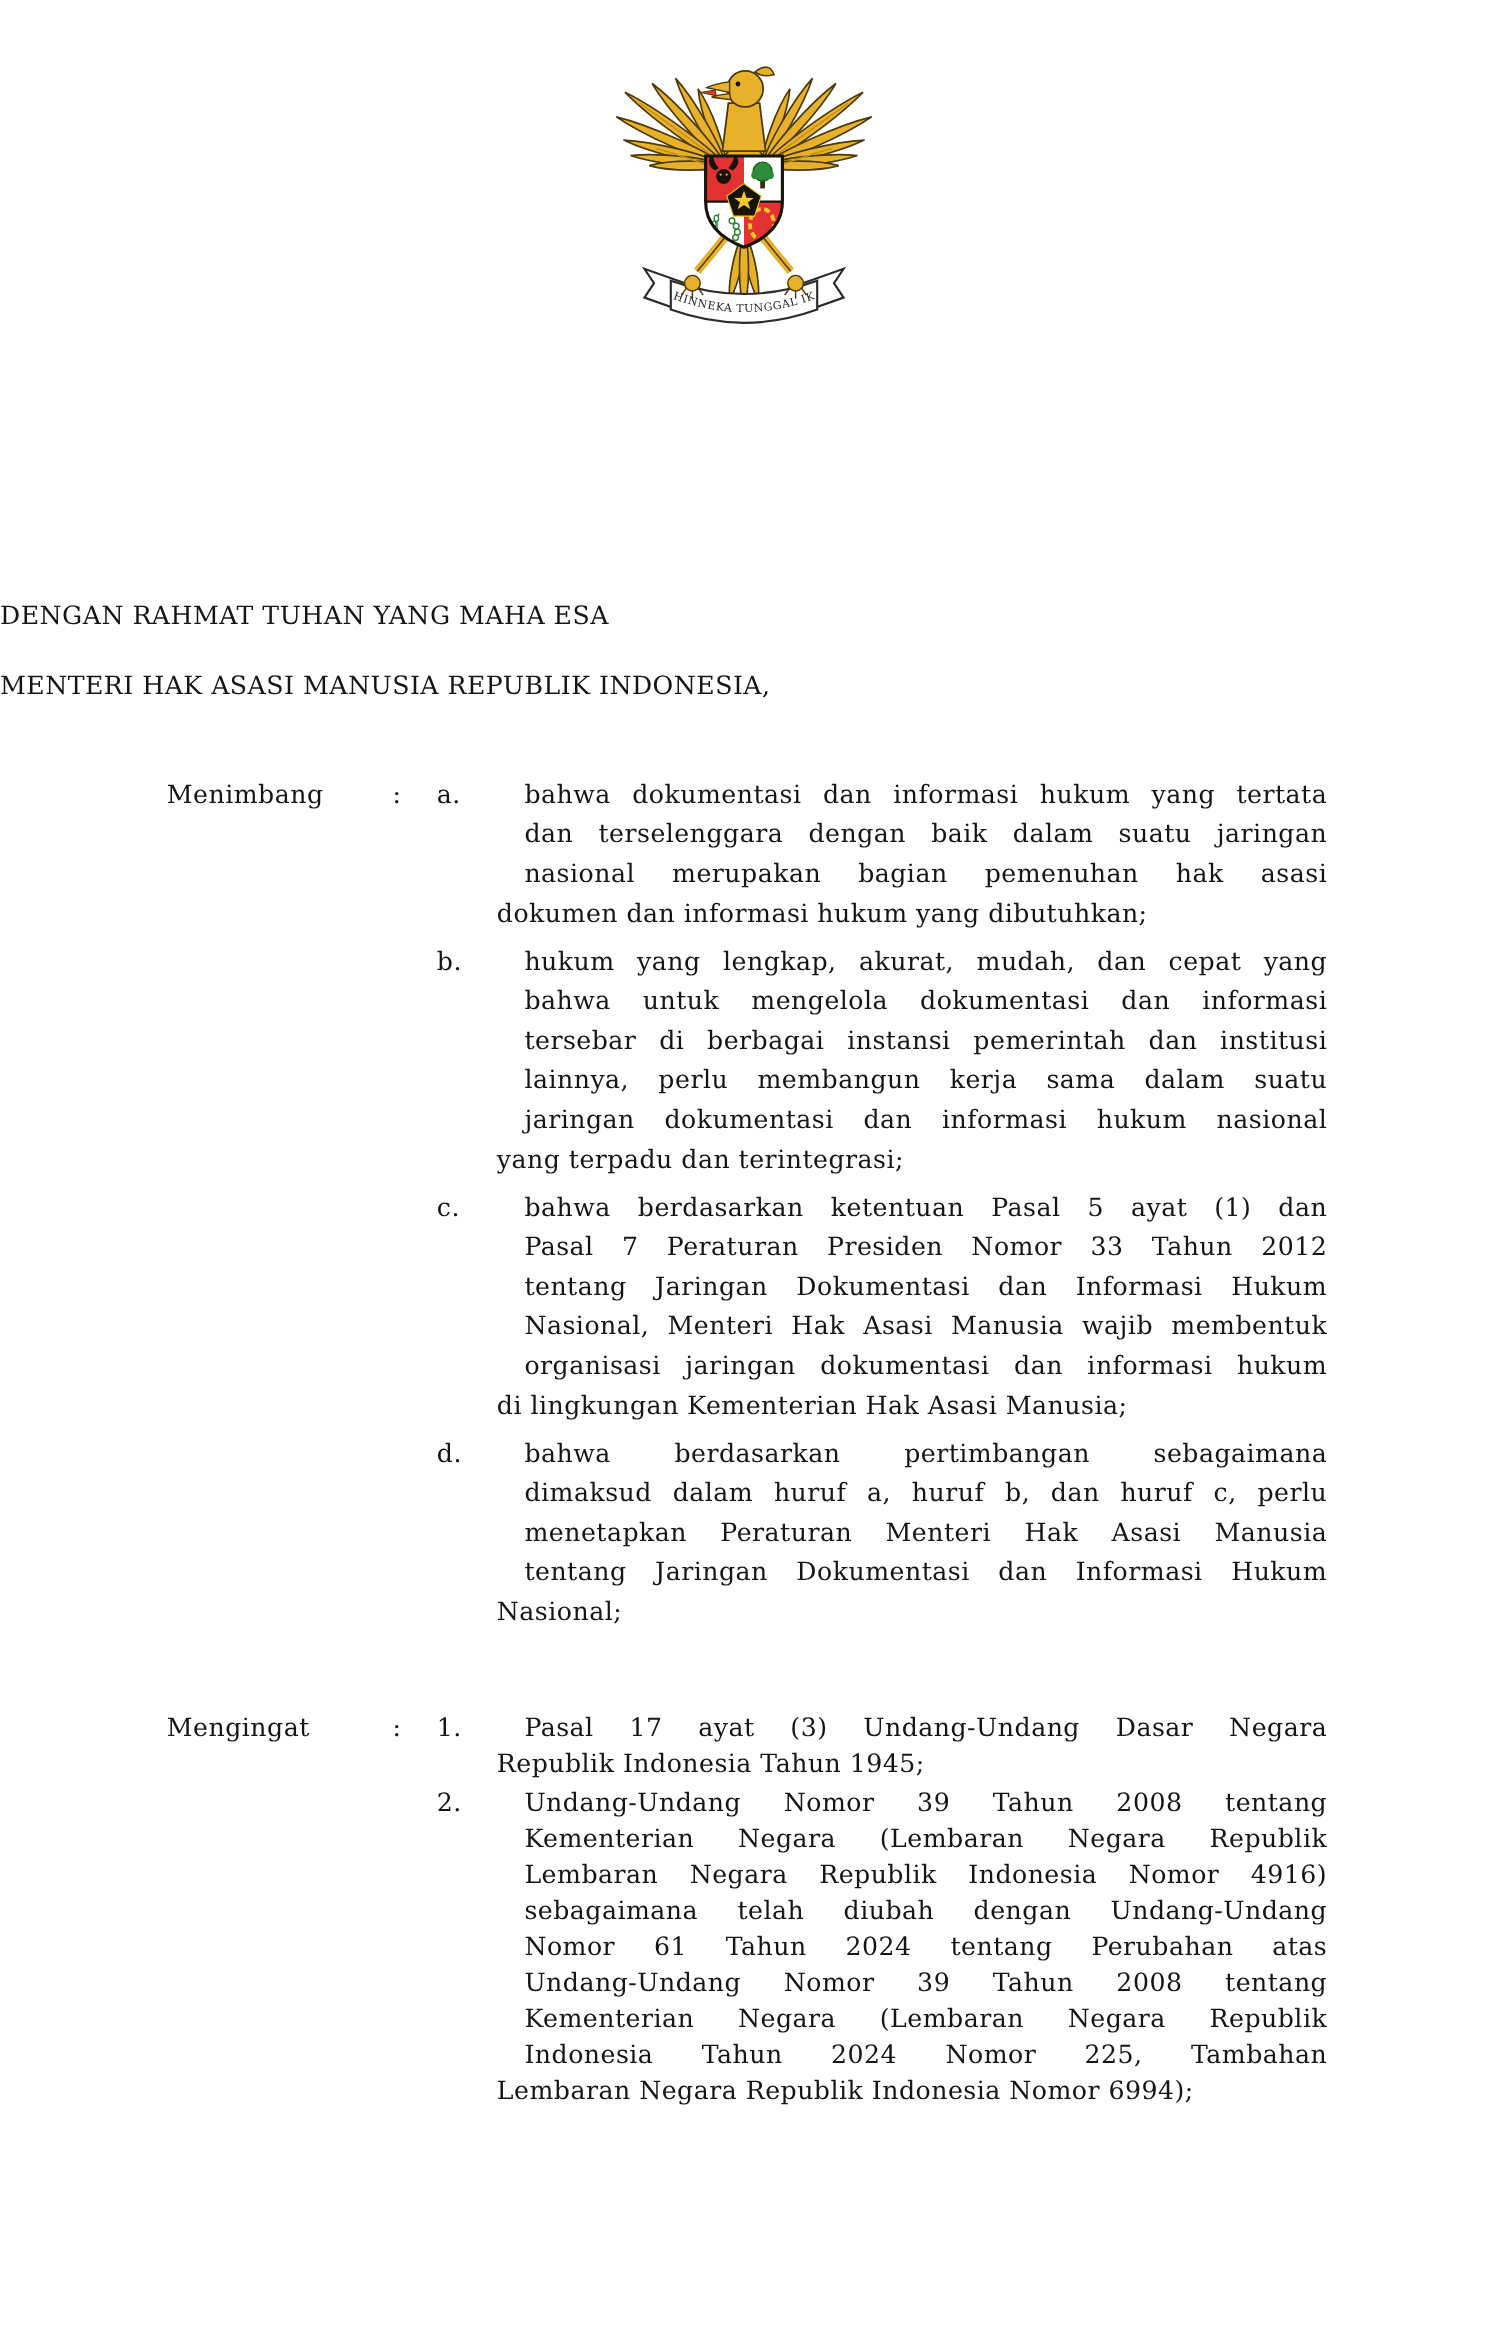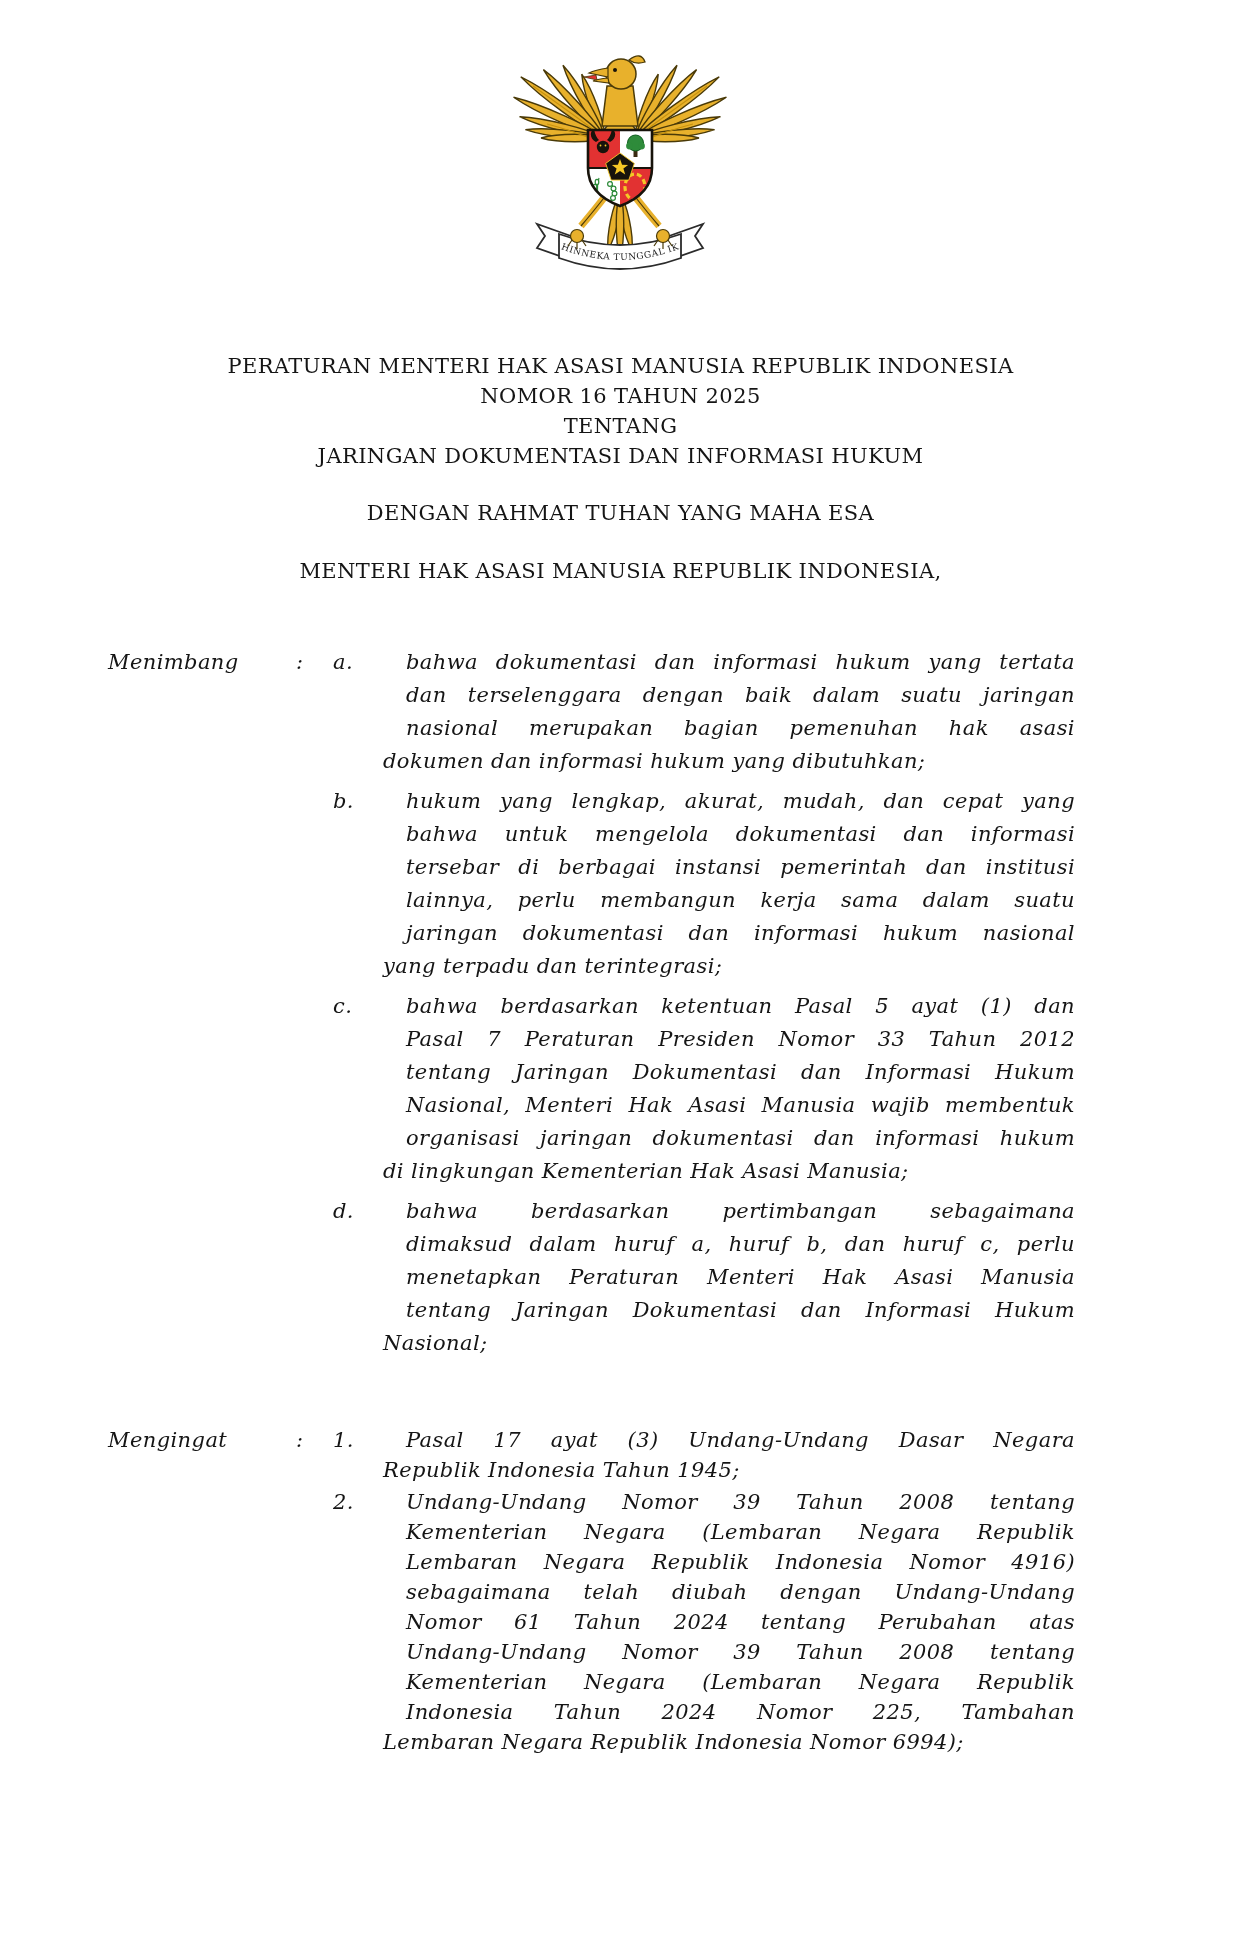--- a/index.html
+++ b/index.html
@@ -13,32 +13,31 @@
     font-size:21px;
     letter-spacing:0.4px;
   }
   .emblem{
     position:absolute;
     left:511px;top:44px;
     width:218px;height:238px;
   }
   .center-line{
     position:absolute;left:0;width:1241px;
-    text-align:center;
     line-height:30px;
     white-space:nowrap;
   }
   .title-block{
     position:absolute;left:0;width:1241px;
     text-align:center;
     line-height:30px;
     top:351px;
   }
   .title-block div{white-space:nowrap;}
-  .kv-row{position:absolute;left:108px;width:967px;font-style:italic;}
+  .kv-row{position:absolute;left:139px;width:967px;}
   .section-label{position:absolute;left:0;top:0;white-space:nowrap;}
   .section-colon{position:absolute;left:188px;top:0;}
   .items{margin-left:225px;width:742px;}
   .item{display:flex;}
   .marker{width:50px;flex:0 0 50px;}
   .lines{width:692px;flex:0 0 692px;}
   .jline{text-align:justify;text-align-last:justify;margin-left:23px;}
   .lline{text-align:right;text-align-last:left;}
 </style>
 </head>
@@ -167,26 +166,20 @@
     </text>
 
     <g fill="var(--gold)" stroke="var(--outline)" stroke-width="1.2">
       <circle cx="66" cy="192" r="6.5"></circle>
       <circle cx="152" cy="192" r="6.5"></circle>
       <path d="M61,196 l-4,6 M66,198 l0,7 M71,196 l4,6" fill="none"></path>
       <path d="M147,196 l-4,6 M152,198 l0,7 M157,196 l4,6" fill="none"></path>
     </g>
   </svg>
 
-  <div class="title-block">
-    <div>PERATURAN MENTERI HAK ASASI MANUSIA REPUBLIK INDONESIA</div>
-    <div>NOMOR 16 TAHUN 2025</div>
-    <div>TENTANG</div>
-    <div>JARINGAN DOKUMENTASI DAN INFORMASI HUKUM</div>
-  </div>
 
   <div class="center-line" style="top:498px">DENGAN RAHMAT TUHAN YANG MAHA ESA</div>
   <div class="center-line" style="top:556px">MENTERI HAK ASASI MANUSIA REPUBLIK INDONESIA,</div>
 
   <div class="kv-row" style="top: 646px; line-height: 33px;">
       <div class="section-label">Menimbang</div>
       <div class="section-colon">:</div>
       <div class="items">
         <div class="item" style="margin-bottom: 7px;">
           <div class="marker">a.</div>

